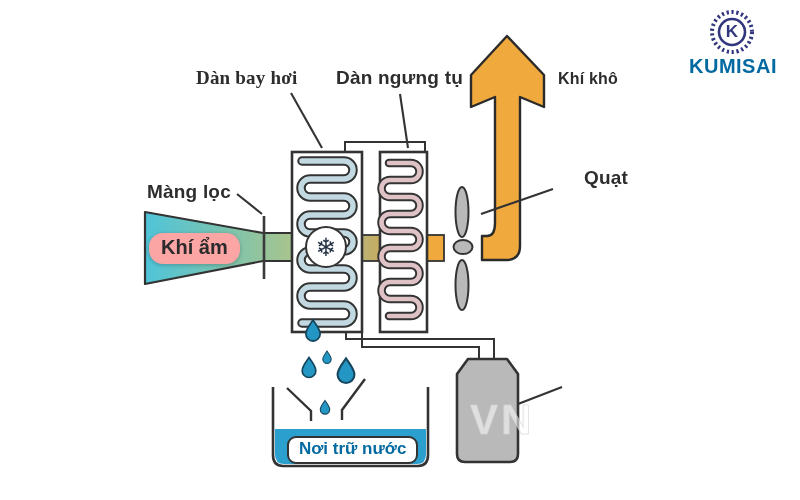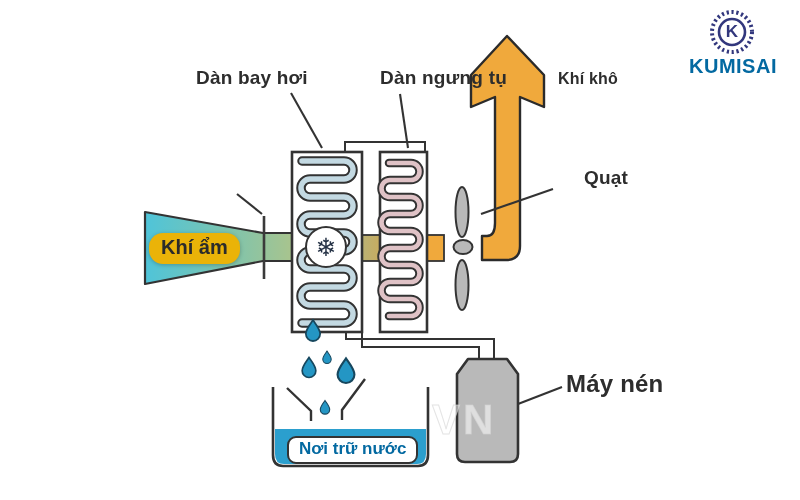--- a/index.html
+++ b/index.html
@@ -7,21 +7,21 @@
     position:relative;width:800px;height:500px;background:#fff;overflow:hidden;
     font-family:"Liberation Sans",sans-serif;
   }
   #diagram-svg{position:absolute;left:0;top:0;z-index:1;}
   .label{
     position:absolute;z-index:3;white-space:nowrap;
     color:#2d2d2d;font-weight:600;font-size:19px;letter-spacing:.2px;
   }
   .label.big{font-size:24px;}
   .pill{
-    position:absolute;z-index:3;background:#eab308;border-radius:14px;
+    position:absolute;z-index:3;background:#fca5a5;border-radius:14px;
     padding:3px 12px 5px 12px;color:#2b2b2b;font-weight:700;font-size:20px;
     box-shadow:0 1px 4px rgba(0,0,0,.25);white-space:nowrap;
   }
   .tank-pill{
     position:absolute;z-index:3;background:#fff;border:2px solid #333;border-radius:9px;
     padding:1px 10px 3px 10px;color:#0369a1;font-weight:600;font-size:17px;white-space:nowrap;
   }
   .snowflake-badge{
     position:absolute;z-index:3;left:305px;top:226px;width:42px;height:42px;
     background:#fff;border:2.5px solid #333;border-radius:50%;box-sizing:border-box;
@@ -32,21 +32,21 @@
     position:absolute;z-index:3;left:681px;top:55px;width:104px;text-align:center;
     color:#0369a1;font-weight:800;font-size:20px;letter-spacing:.5px;
   }
   .brand-emblem{position:absolute;z-index:3;left:708px;top:9px;width:48px;height:48px;}
   .brand-monogram{
     position:absolute;z-index:4;left:708px;top:9px;width:48px;height:46px;
     display:flex;align-items:center;justify-content:center;
     color:#32377d;font-weight:800;font-size:17px;
   }
   .watermark{
-    position:absolute;z-index:2;left:432px;top:396px;
+    position:absolute;z-index:2;left:470px;top:396px;
     font-size:42px;font-weight:700;letter-spacing:3px;
     color:rgba(255,255,255,0.55);-webkit-text-stroke:1px rgba(210,210,210,0.6);
   }
 </style>
 </head>
 <body>
 
 <div id="stage">
 
   <svg id="diagram-svg" width="800" height="500" viewBox="0 0 800 500">
@@ -114,25 +114,25 @@
 
     <g stroke="#333" stroke-width="2.1">
       <line x1="291" y1="93" x2="322" y2="148"></line>
       <line x1="400" y1="94" x2="408" y2="148"></line>
       <line x1="237" y1="194" x2="262" y2="214"></line>
       <line x1="553" y1="189" x2="481" y2="214"></line>
       <line x1="518" y1="404" x2="562" y2="387"></line>
     </g>
   </svg>
 
-  <div class="label" style="left:196px;top:67px;">Dàn bay hơi</div>
-  <div class="label" style="left:336px;top:67px;margin-left:44px;">Dàn ngưng tụ</div>
+  <div class="label" style="left:196px;top:67px;font-family:Liberation Serif, serif;">Dàn bay hơi</div>
+  <div class="label" style="left:336px;top:67px;">Dàn ngưng tụ</div>
   <div class="label" style="left:558px;top:70px;font-size:16px;">Khí khô</div>
+  <div class="label" style="left:147px;top:181px;">Màng lọc</div>
   <div class="label" style="left:584px;top:167px;">Quạt</div>
-  <div class="label big" style="left:566px;top:370px;">Máy nén</div>
 
   <div class="pill" style="left:149px;top:233px;">Khí ẩm</div>
   <div class="tank-pill" style="left:287px;top:436px;">Nơi trữ nước</div>
 
   <div class="snowflake-badge">❄</div>
 
   <svg class="brand-emblem" viewBox="0 0 48 48">
     <circle cx="24" cy="23" r="20" fill="none" stroke="#32377d" stroke-width="4" stroke-dasharray="2.2,2.7"></circle>
     <circle cx="24" cy="23" r="13" fill="#fff" stroke="#32377d" stroke-width="2.6"></circle>
   </svg>

